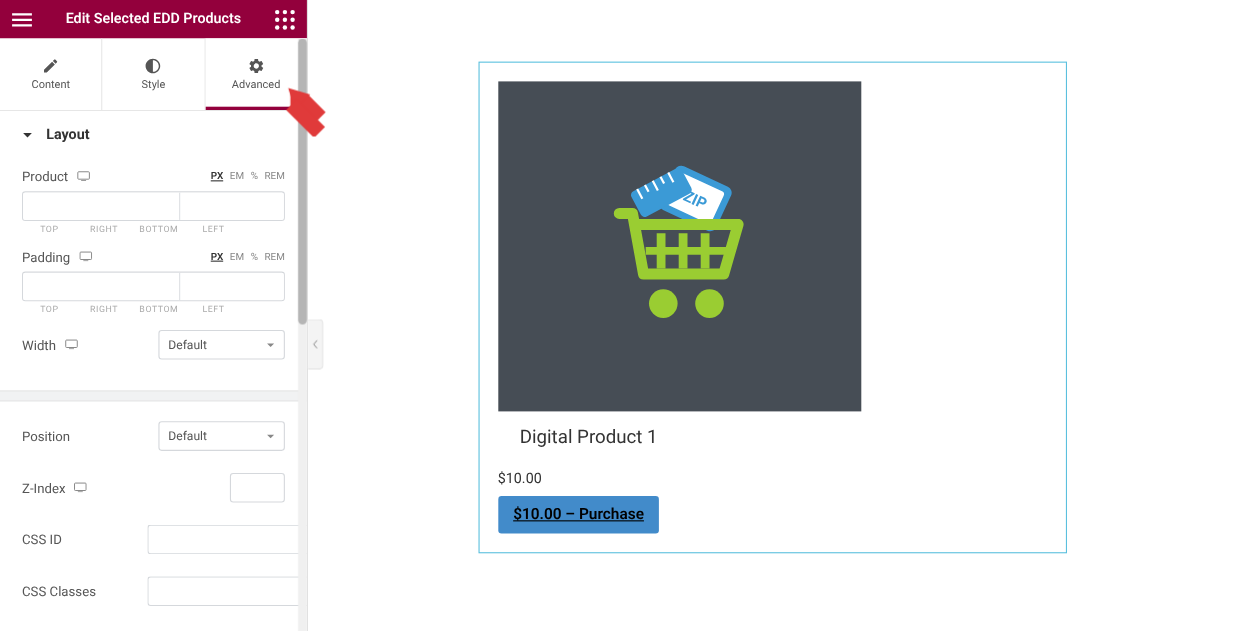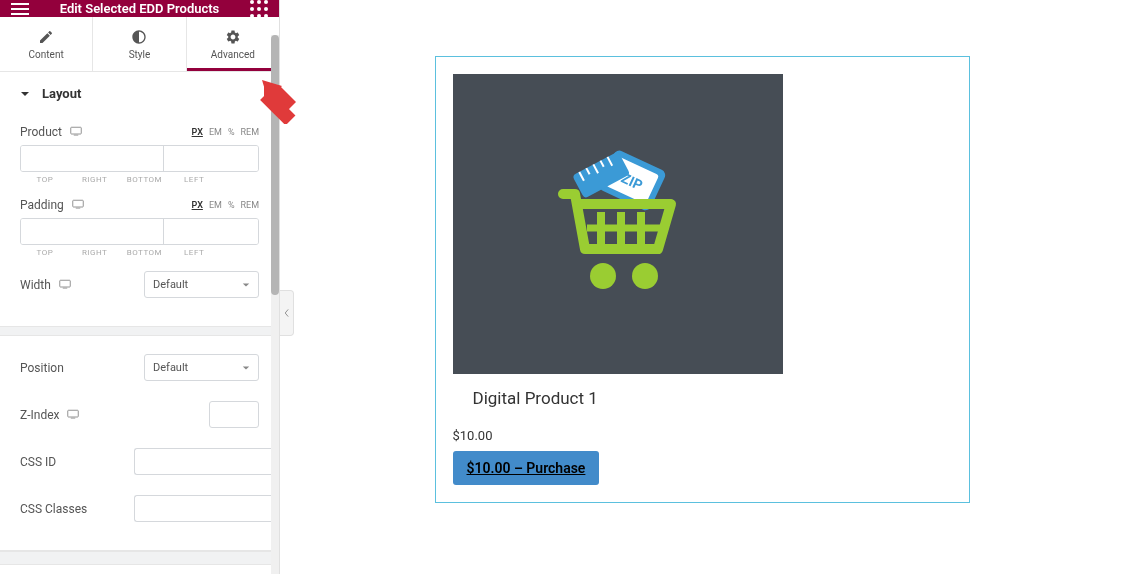--- a/index.html
+++ b/index.html
@@ -4,28 +4,28 @@
   <style>
     * { box-sizing: border-box; margin: 0; padding: 0; }
     body { font-family: -apple-system, BlinkMacSystemFont, "Segoe UI", Roboto, sans-serif; background: #fff; color: #333; }
     .app { display: flex; height: 574px; width: 1124px; position: relative; }
     
     
     .sidebar { width: 280px; background: #fff; border-right: 1px solid #e0e0e0; display: flex; flex-direction: column; position: relative; }
     .sidebar-scroll { position: absolute; right: 0; top: 35px; bottom: 0; width: 8px; background: #f0f0f0; }
     .sidebar-scroll-thumb { background: #b5b5b5; width: 100%; height: 260px; border-radius: 4px; }
     
-    .header { background: #93003c; height: 17px; display: flex; align-items: center; padding: 0 8px; color: #fff; }
+    .header { background: #93003c; height: 35px; display: flex; align-items: center; padding: 0 8px; color: #fff; }
     .hamburger { width: 24px; height: 24px; display: flex; align-items: center; justify-content: center; cursor: pointer; }
     .hamburger svg { fill: #fff; }
     .header-title { flex: 1; text-align: center; font-size: 13px; font-weight: 600; }
     .header-apps { width: 24px; height: 24px; display: flex; align-items: center; justify-content: center; cursor: pointer; }
     .header-apps svg { fill: #fff; }
     
-    .tabs { display: flex; height: 55px; border-bottom: 1px solid #e6e6e6; background: #fff; }
+    .tabs { display: flex; height: 66px; border-bottom: 1px solid #e6e6e6; background: #fff; }
     .tab { flex: 1; display: flex; flex-direction: column; align-items: center; justify-content: center; gap: 4px; font-size: 10px; color: #555; cursor: pointer; border-right: 1px solid #e6e6e6; position: relative; }
     .tab:last-child { border-right: none; }
     .tab.active { background: #fff; }
     .tab.active::after { content: ""; position: absolute; bottom: 0; left: 0; right: 0; height: 3px; background: #93003c; }
     .tab svg { width: 16px; height: 16px; fill: #555; }
     
     .panel { flex: 1; overflow-y: auto; background: #fff; }
     
     .section { border-bottom: 1px solid #e6e6e6; }
     .section-header { display: flex; align-items: center; padding: 14px 20px; font-size: 13px; font-weight: 700; cursor: pointer; gap: 12px; background: #fff; }

